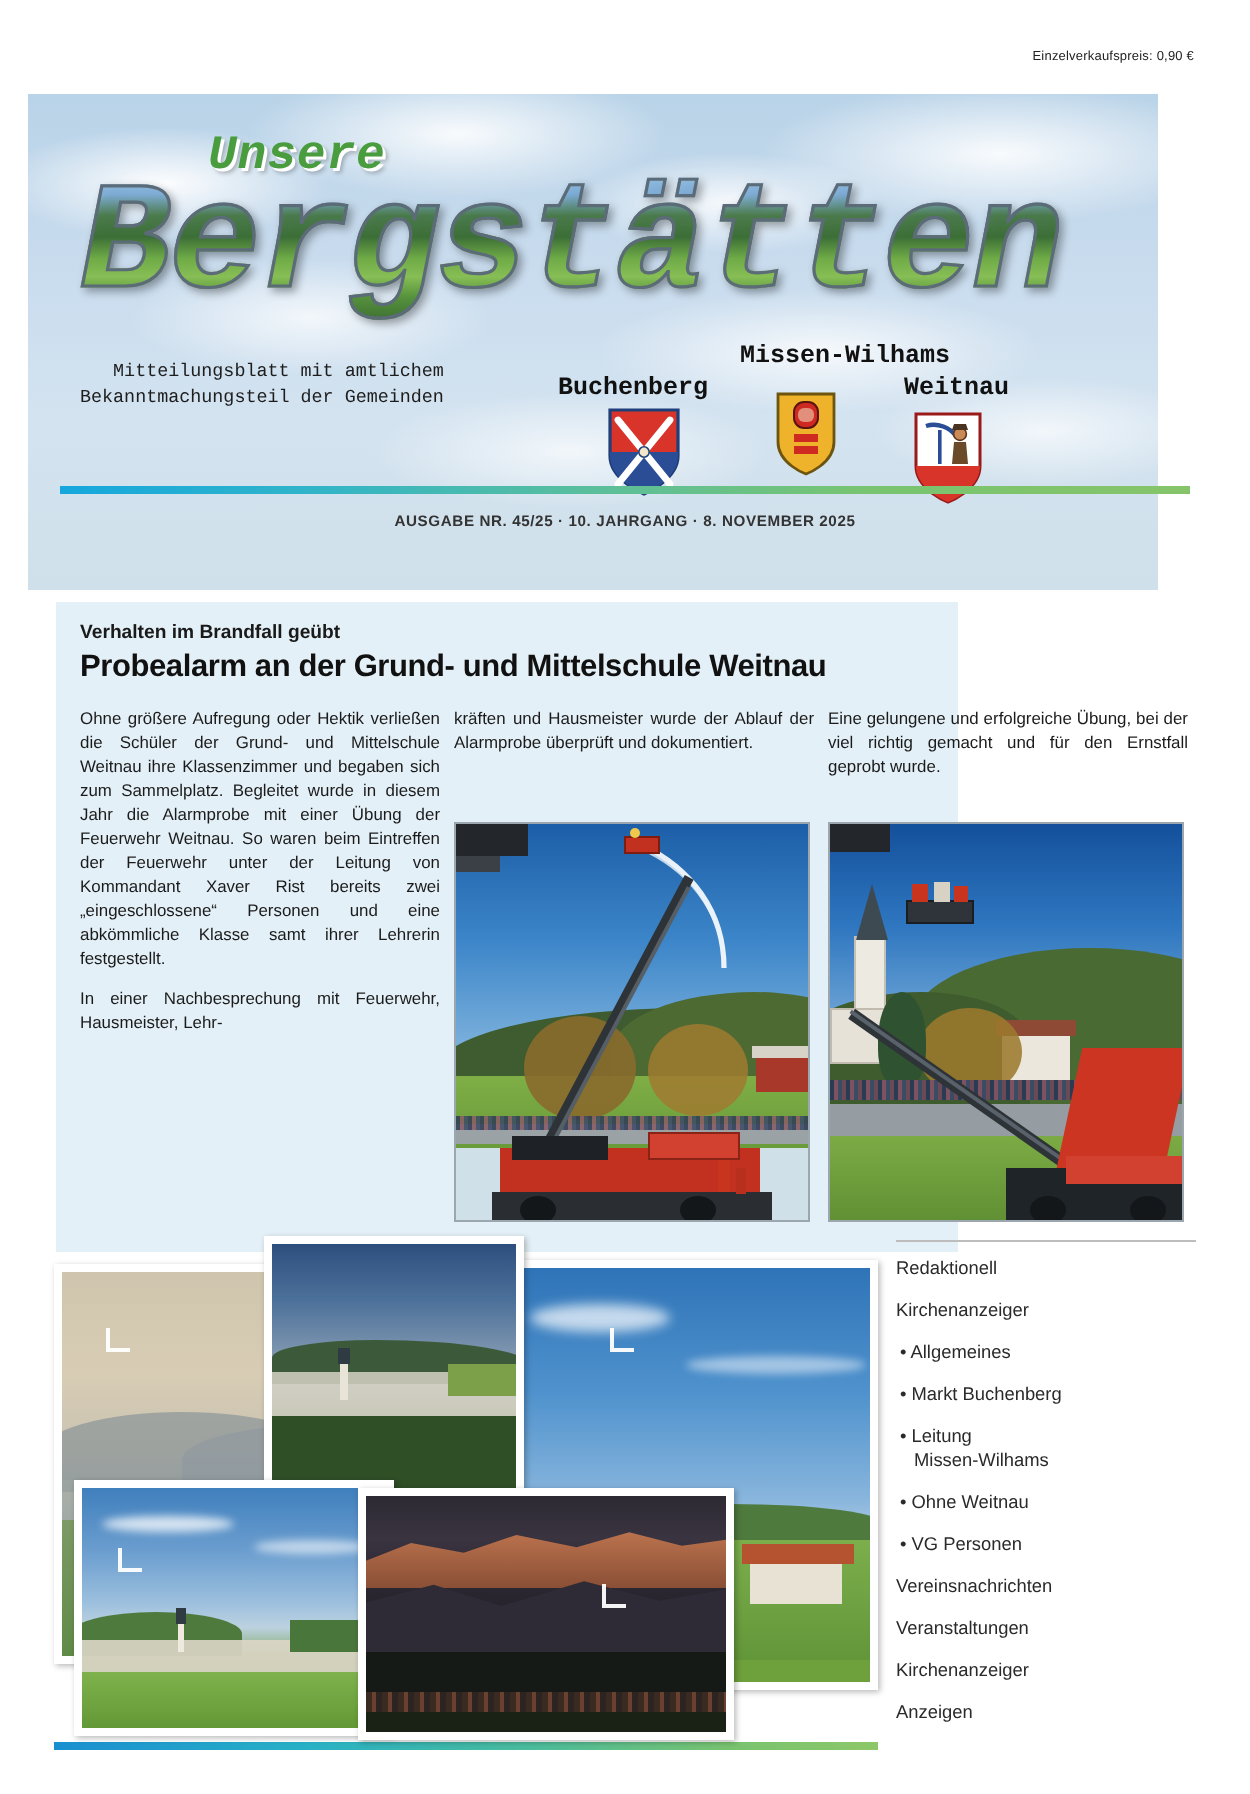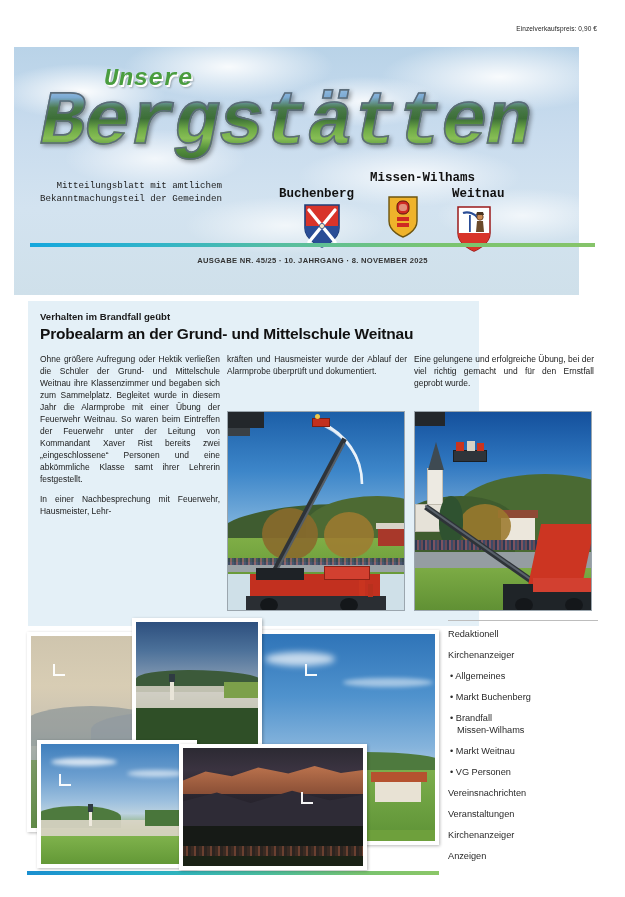--- a/index.html
+++ b/index.html
@@ -315,25 +315,25 @@
     <div class="inhalt-item">
       <span>Kirchenanzeiger</span>
     </div>
     <div class="inhalt-item sub">
       <span>• Allgemeines</span>
     </div>
     <div class="inhalt-item sub">
       <span>• Markt Buchenberg</span>
     </div>
     <div class="inhalt-item sub">
-      <span>• Brandfall</span>
+      <span>• Leitung</span>
       <span class="l2">Missen-Wilhams</span>
     </div>
     <div class="inhalt-item sub">
-      <span>• Markt Weitnau</span>
+      <span>• Ohne Weitnau</span>
     </div>
     <div class="inhalt-item sub">
       <span>• VG Personen</span>
     </div>
     <div class="inhalt-item">
       <span>Vereinsnachrichten</span>
     </div>
     <div class="inhalt-item">
       <span>Veranstaltungen</span>
     </div>

